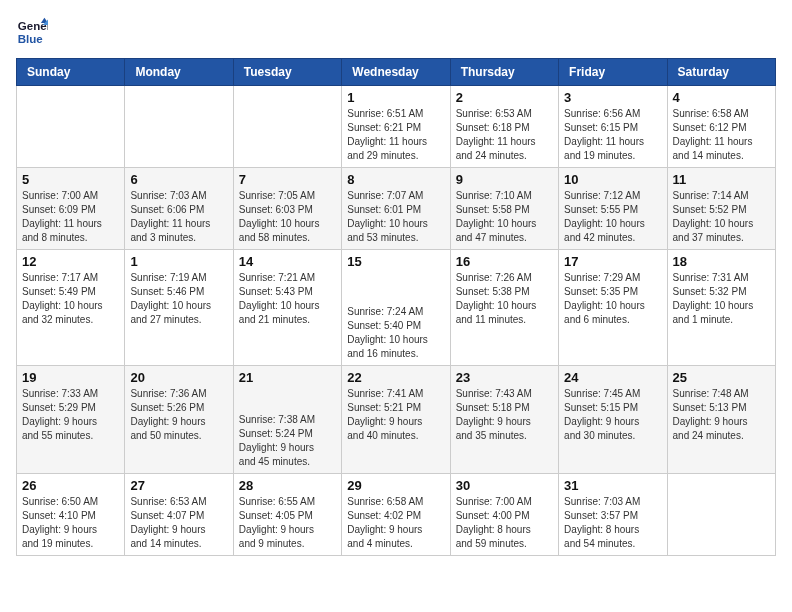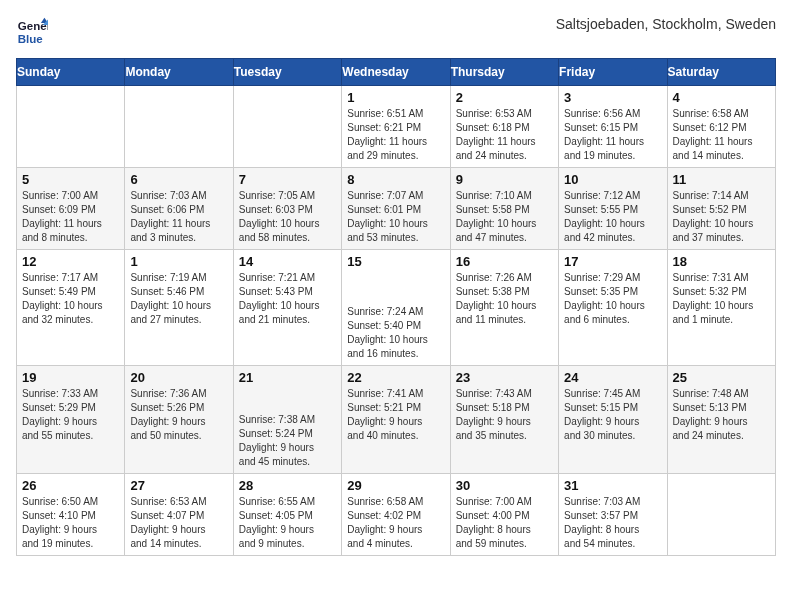--- a/index.html
+++ b/index.html
@@ -40,21 +40,21 @@
     .calendar {
       width: 100%;
       border-collapse: collapse;
       border: 1px solid #ccc;
     }
     .calendar th {
       background: #2255a4;
       color: #fff;
       font-size: 12px;
       font-weight: bold;
-      padding: 6px 0;
+      padding: 6px 10px;
       text-align: left;
       border: 1px solid #1a4080;
     }
     .calendar td {
       border: 1px solid #ccc;
       vertical-align: top;
       padding: 4px 5px;
       font-size: 10.5px;
       color: #222;
       width: calc(100% / 7);
@@ -85,21 +85,20 @@
 <div class="header">
   <div class="logo">
     <svg class="logo-icon" viewBox="0 0 36 36">
       <text x="2" y="16" font-size="13" font-weight="bold" fill="#1a1a2e">General</text>
       <text x="2" y="30" font-size="13" font-weight="bold" fill="#2255a4">Blue</text>
       <polygon points="28,8 36,8 32,2" fill="#2255a4"></polygon>
       <polygon points="30,10 36,10 36,4" fill="#4a90d9"></polygon>
     </svg>
   </div>
   <div class="title-block">
-    <div class="location">Saltsjoebaden, Stockholm, Sweden</div>
   </div>
 </div>
 
 <table class="calendar">
   <thead>
     <tr>
     <th>Sunday</th>
         <th>Monday</th>
         <th>Tuesday</th>
         <th>Wednesday</th>

